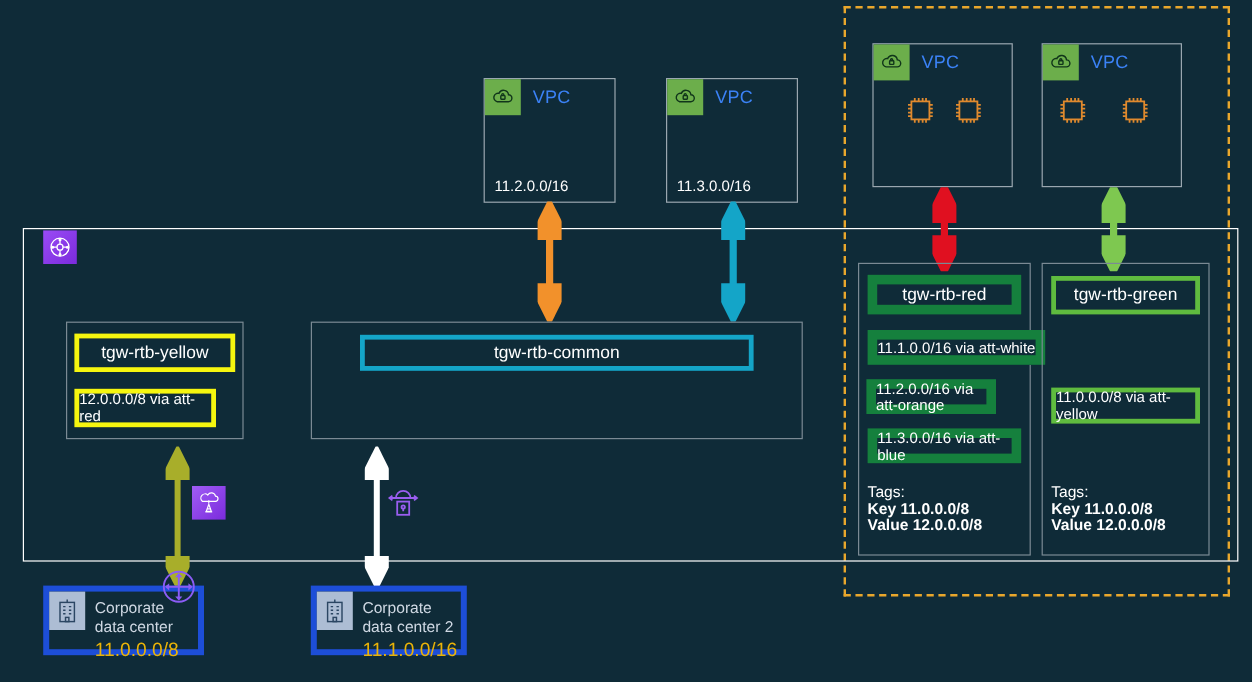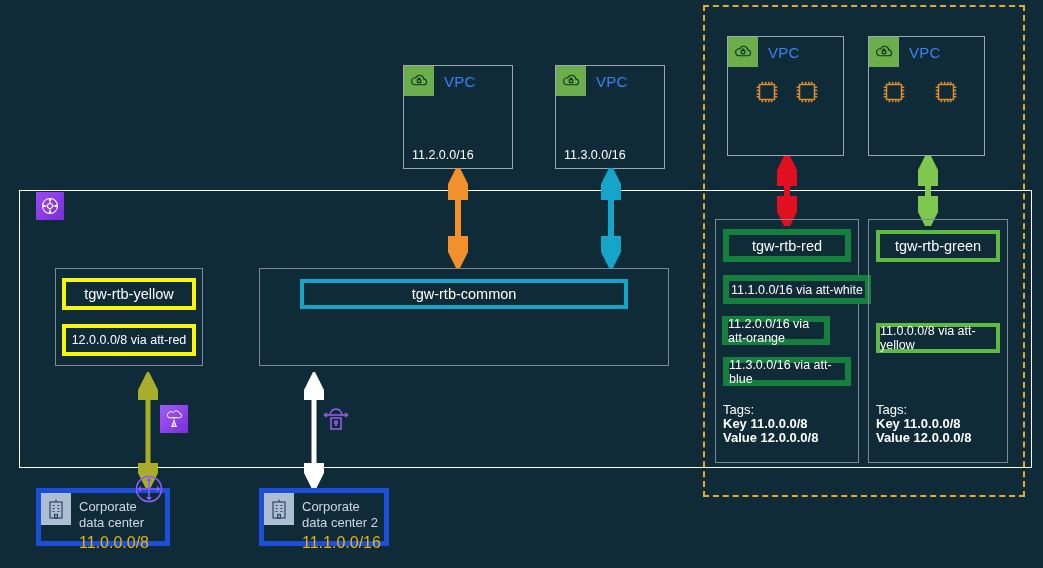--- a/index.html
+++ b/index.html
@@ -28,21 +28,21 @@
   .rt-group{border:1px solid #7b8a94;}
 
   
   .rt-row{display:flex;align-items:center;justify-content:center;
           box-sizing:border-box;background:#0f2b38;}
   .rt-row.title{font-size:14.5px;}
   .rt-row.route{font-size:12.5px;}
 
   .c-yellow{border:4px solid #f6f60f;}
   .c-cyan{border:4px solid #14a5c8;}
-  .c-red{border:6px solid #15803d;}
+  .c-red{border:8px solid #15803d;}
   .c-green{border:4px solid #5fbb3f;}
 
   
   .tags{font-size:13px;line-height:14px;color:#ffffff;}
   .tags b{font-weight:bold;}
 
   
   .dc-box{border:5px solid #1d4ed8;display:flex;align-items:flex-start;}
   .dc-ico{width:30px;height:32px;background:#adbdd4;display:flex;
           align-items:center;justify-content:center;flex:0 0 auto;}
@@ -204,21 +204,21 @@
         </marker>
            <marker id="mGb" markerWidth="6" markerHeight="6" refX="3" refY="3" orient="auto">
           <path d="M6,3 L0,0 L0,6 z" fill="#7ec850"></path>
         </marker>
       </defs>
     <line x1="10" y1="12" x2="10" y2="58" stroke="#7ec850" stroke-width="6" marker-start="url(#mGa)" marker-end="url(#mGb)"></line>
   </svg>
 
   <div class="abs rt-group" style="left:55px;top:268px;width:148px;height:98px;"></div>
   <div class="abs rt-row title c-yellow" style="left:62px;top:278px;width:134px;height:32px;">tgw-rtb-yellow</div>
-  <div class="abs rt-row route c-yellow" style="left:62px;top:324px;width:134px;height:32px;">12.0.0.0/8 via att-red</div>
+  <div class="abs rt-row route c-yellow" style="left:62px;top:324px;width:118px;height:32px;">12.0.0.0/8 via att-red</div>
 
   <div class="abs rt-group" style="left:259px;top:268px;width:410px;height:98px;"></div>
   <div class="abs rt-row title c-cyan" style="left:300px;top:279px;width:328px;height:30px;">tgw-rtb-common</div>
 
   <div class="abs rt-group" style="left:715px;top:219px;width:144px;height:244px;"></div>
   <div class="abs rt-row title c-red" style="left:723px;top:229px;width:128px;height:33px;">tgw-rtb-red</div>
   <div class="abs rt-row route c-red" style="left:723px;top:275px;width:148px;height:29px;">11.1.0.0/16 via att-white</div>
   <div class="abs rt-row route c-red" style="left:722px;top:316px;width:108px;height:29px;">11.2.0.0/16 via att-orange</div>
   <div class="abs rt-row route c-red" style="left:723px;top:357px;width:128px;height:29px;">11.3.0.0/16 via att-blue</div>
   <div class="abs tags" style="left:723px;top:403px;width:130px;">

